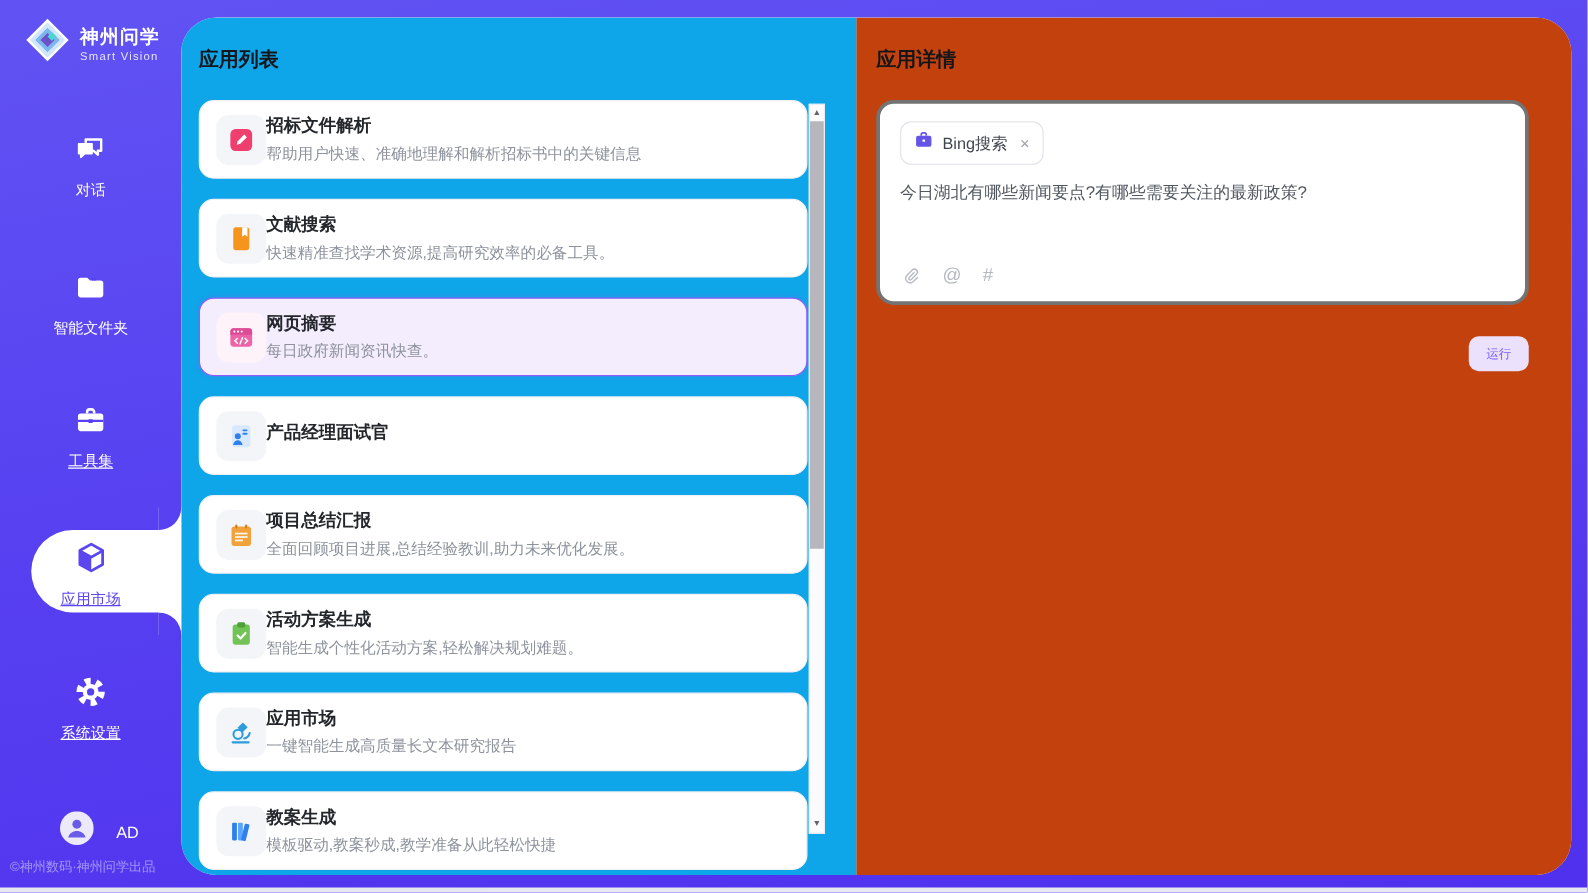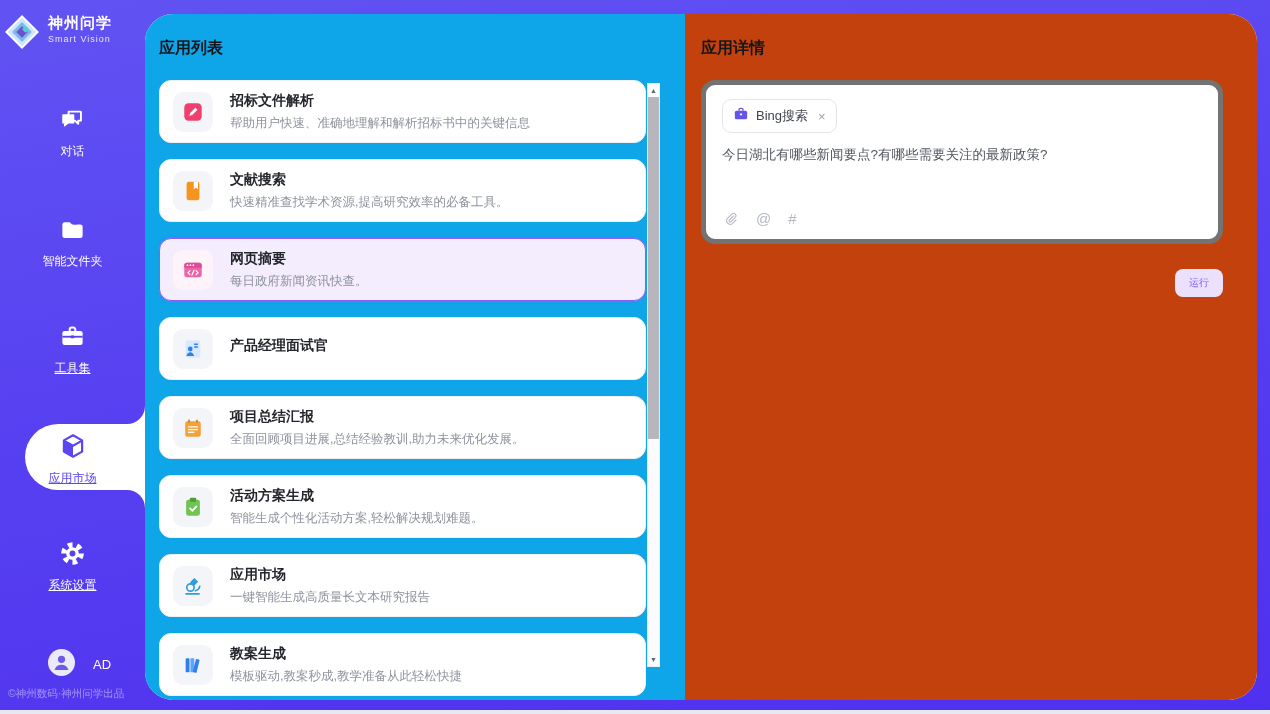--- a/index.html
+++ b/index.html
@@ -6,21 +6,21 @@
   html,body { width:1270px; height:714px; overflow:hidden; }
   body {
     font-family:"Liberation Sans","DejaVu Sans",sans-serif;
     background:linear-gradient(170deg,#6153f3 0%, #5741f1 45%, #4f30ee 100%);
     position:relative; color:#23262b;
   }
   .bottom-strip { position:absolute; left:0; right:0; bottom:0; height:4px; background:#e8e8f1; z-index:5; }
 
   
   .sidebar { position:absolute; left:0; top:0; width:145px; height:100%; z-index:2; }
-  .logo { position:absolute; left:4px; top:14px; display:flex; gap:8px; }
+  .logo { position:absolute; left:20px; top:14px; display:flex; align-items:center; gap:8px; }
   .logo-text .cn { color:#fff; font-size:15px; font-weight:700; letter-spacing:1px; }
   .logo-text .en { color:rgba(255,255,255,.85); font-size:9px; letter-spacing:1px; margin-top:1px; }
   .nav-item { position:absolute; left:0; width:145px; display:flex; flex-direction:column; align-items:center; gap:6px; cursor:pointer; }
   .nav-item .nlabel { color:#fff; font-size:12px; }
   .nav-item.underlined .nlabel { text-decoration:underline; }
   .nav-item.active .nlabel { color:#5b46f0; }
   
   .active-bubble { position:absolute; left:25px; right:0; top:424px; height:66px; background:#fff; border-radius:33px 0 0 33px; }
   .active-bubble::before { content:""; position:absolute; right:0; top:-36px; width:18px; height:36px; border-bottom-right-radius:18px; box-shadow:0 18px 0 0 #fff; }
   .active-bubble::after  { content:""; position:absolute; right:0; top:66px; width:18px; height:36px; border-top-right-radius:18px; box-shadow:0 -18px 0 0 #fff; }
@@ -28,35 +28,35 @@
   .user-row .uname { color:#fff; font-size:13px; }
   .side-footer { position:absolute; left:8px; bottom:13px; color:rgba(255,255,255,.45); font-size:10.5px; white-space:nowrap; }
 
   
   .panel { position:absolute; left:145px; top:14px; right:13px; bottom:14px; background:#fff; border-radius:28px; overflow:hidden; display:flex; z-index:1; }
 
   
   .applist { width:540px; position:relative; padding:24px 0 0 14px; background:#0ea5e9; }
   .col-title { font-size:16px; font-weight:700; color:#14161a; margin-bottom:21px; }
   .cards { width:487px; display:flex; flex-direction:column; gap:16px; }
-  .card { height:63px; border:1px solid #f0f0f3; border-radius:12px; background:#fff; display:flex; align-items:center; gap:17px; padding-left:13px; cursor:pointer; flex:none; }
+  .card { height:63px; border:1px solid #f0f0f3; border-radius:12px; background:#fff; display:flex; align-items:center; padding-left:13px; cursor:pointer; flex:none; }
   .card.selected { background:#f4edfd; border:1px solid #8f5cf7; box-shadow:0 0 0 3px rgba(143,92,247,.08); }
   .app-icon { width:40px; height:40px; border-radius:10px; background:#f4f5f8; display:flex; align-items:center; justify-content:center; flex:none; }
   .card.selected .app-icon { background:#fdf3f9; }
   .app-name { font-size:14px; font-weight:700; color:#23262b; margin-bottom:5px; }
   .app-desc { font-size:12.5px; color:#8d929c; }
   
   .scrollbar { position:absolute; right:25px; top:69px; width:13px; height:584px; background:#fbfbfd; border:1px solid #ececf0; }
   .sb-arrow { position:absolute; left:0; width:100%; height:13px; font-size:7px; color:#62666e; display:flex; align-items:center; justify-content:center; cursor:pointer; }
   .sb-arrow.up { top:0; } .sb-arrow.down { bottom:0; }
   .sb-thumb { position:absolute; left:0; top:13px; width:100%; height:342px; background:#b6b6bc; cursor:grab; }
 
   
   .detail { flex:1; background:#c2410c; padding:24px 34px 0 16px; }
-  .prompt-card { margin-top:21px; height:164px; background:#fff; border:5px solid #737373; border-radius:14px; position:relative; padding:14px 16px; }
+  .prompt-card { margin-top:21px; height:164px; background:#fff; border:3px solid #737373; border-radius:14px; position:relative; padding:14px 16px; }
   .tag { display:inline-flex; align-items:center; gap:7px; padding:6px 10px; border:1px solid #e4e5eb; border-radius:9px; background:#fff; cursor:pointer; }
   .tag .tlabel { font-size:13px; color:#40454f; }
   .tag .tag-x { font-size:13px; color:#9aa0aa; margin-left:3px; cursor:pointer; }
   .prompt-text { margin-top:13px; font-size:13.5px; color:#51565f; cursor:text; }
   .prompt-tools { position:absolute; left:17px; bottom:12px; display:flex; align-items:center; gap:17px; color:#b4b8c2; }
   .ptool { font-size:15px; cursor:pointer; display:flex; align-items:center; }
   .run-row { margin-top:25px; text-align:right; }
   .run-btn { border:none; background:#ebe1fc; color:#7a5ffa; font-size:10px; padding:7px 14px; border-radius:8px; cursor:pointer; font-family:Liberation Mono, monospace; }
 </style>
 </head>

